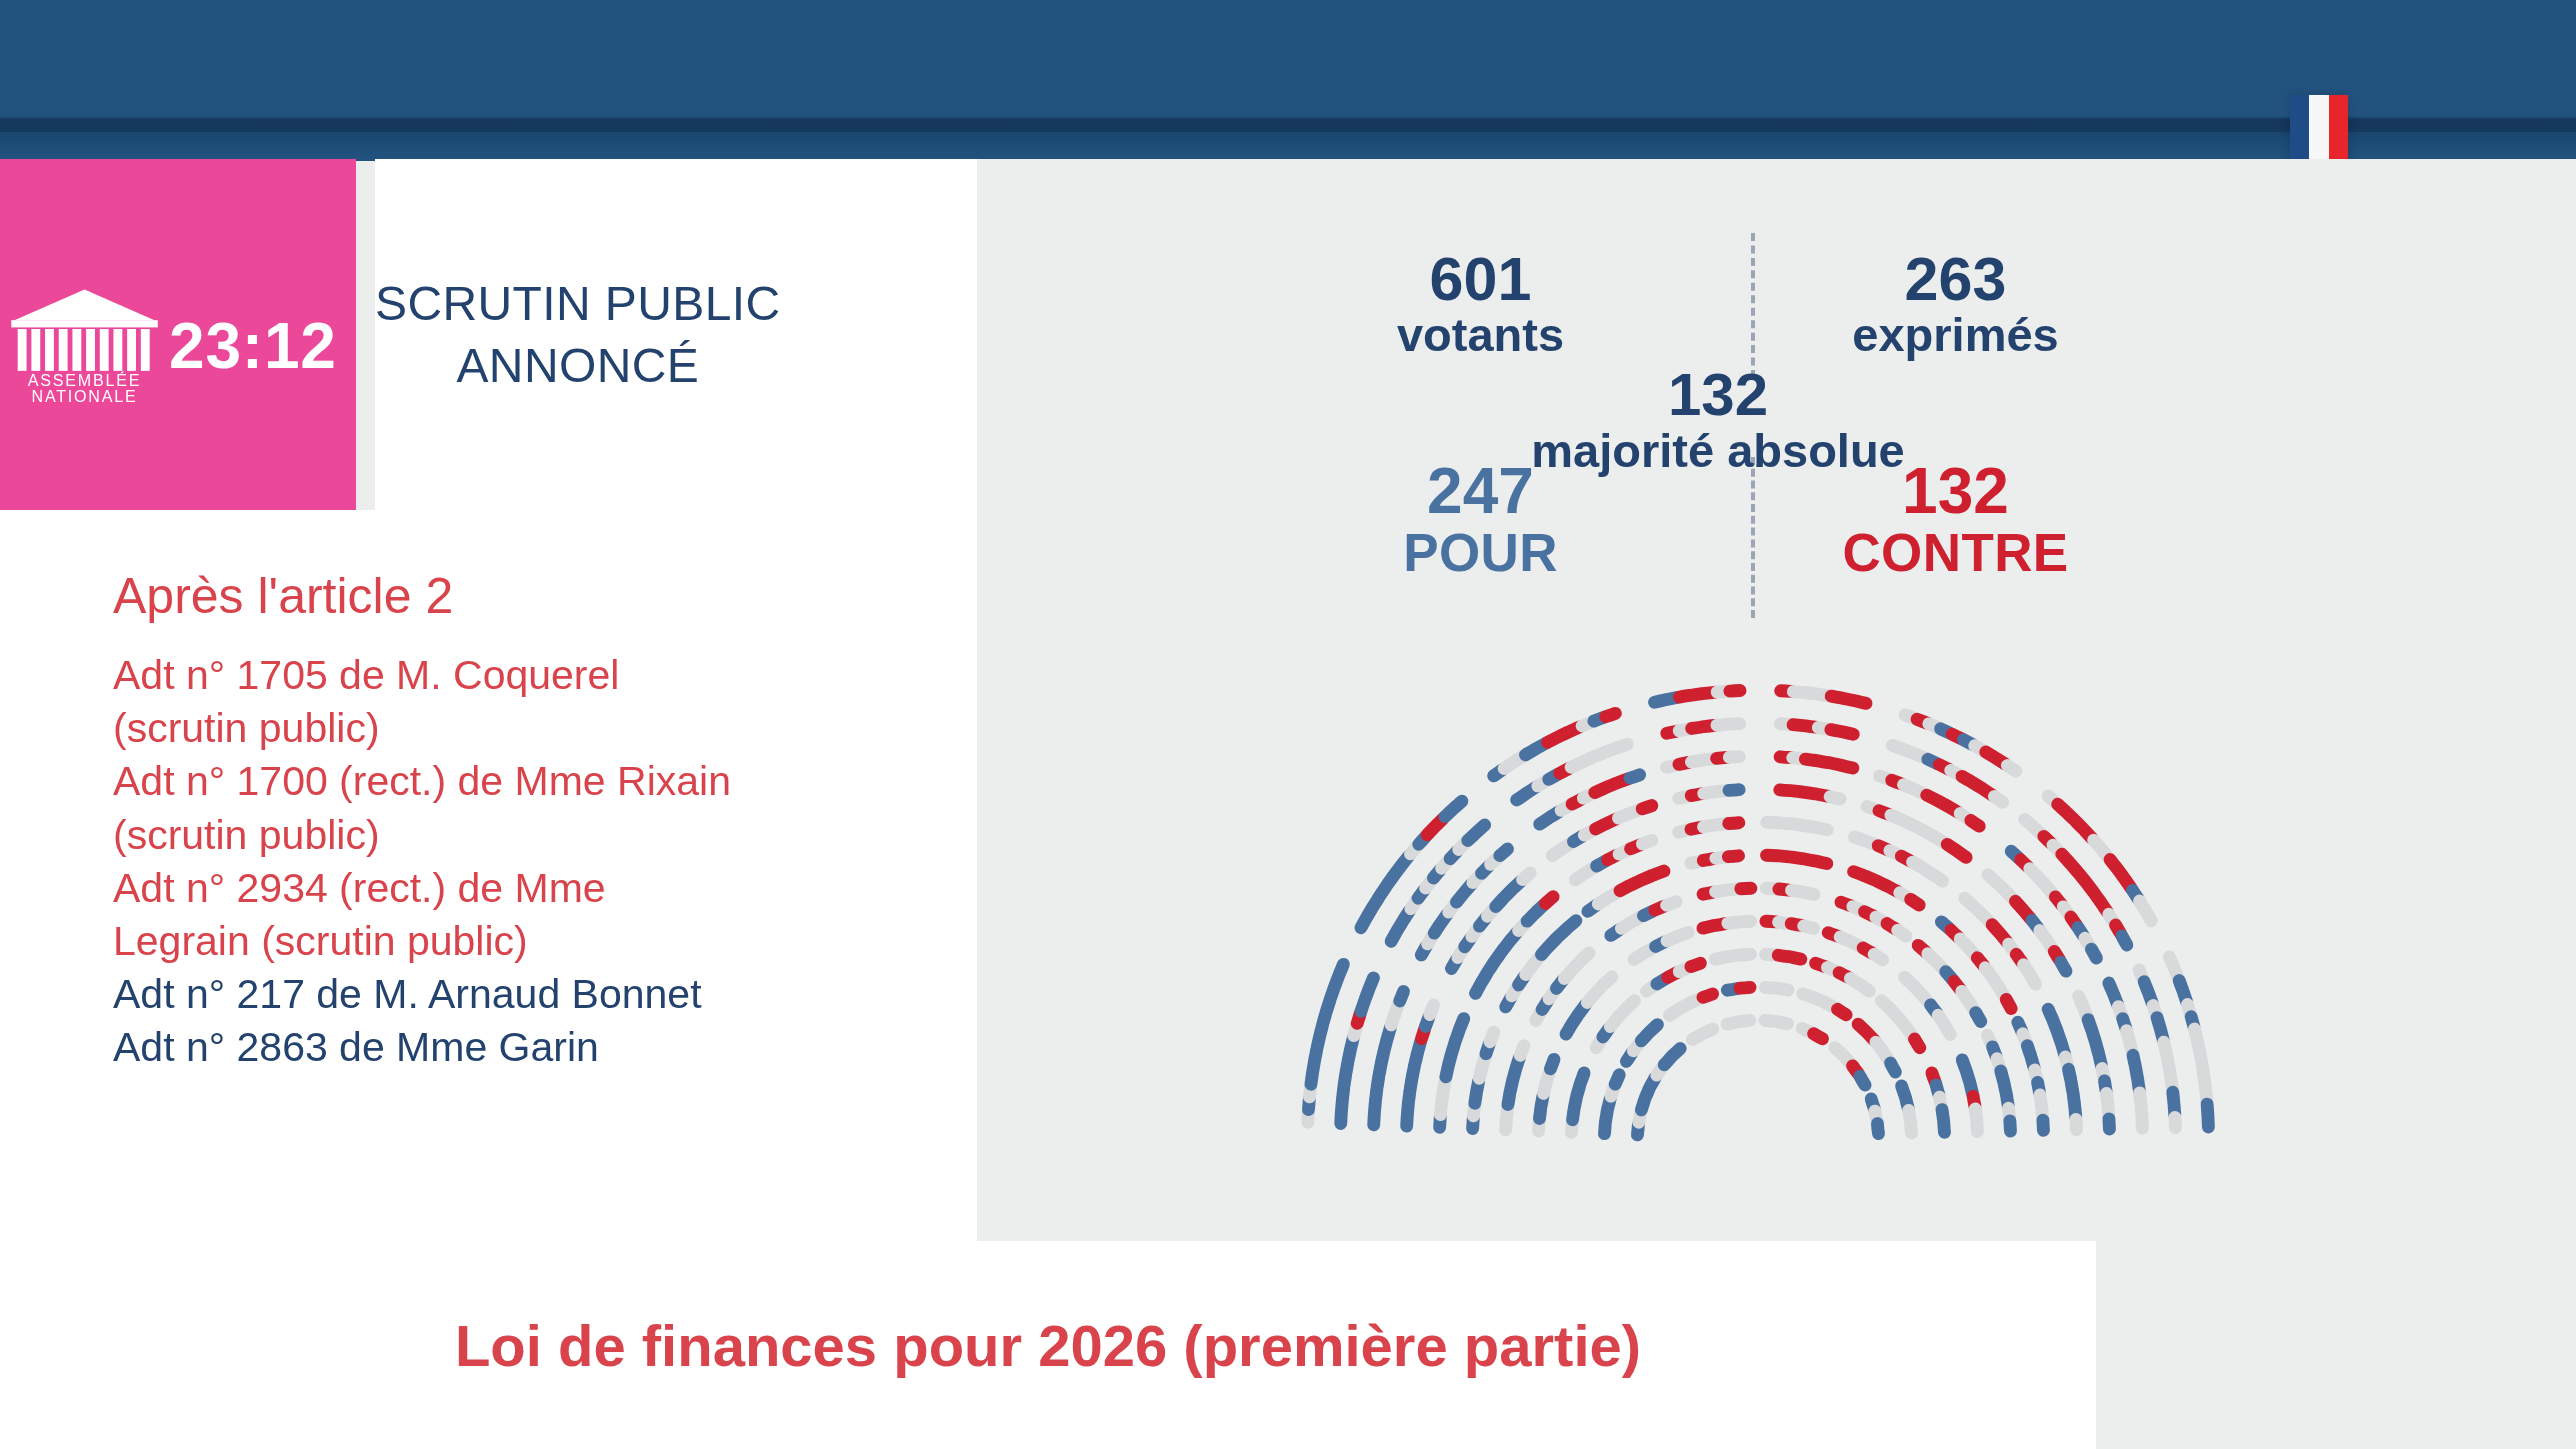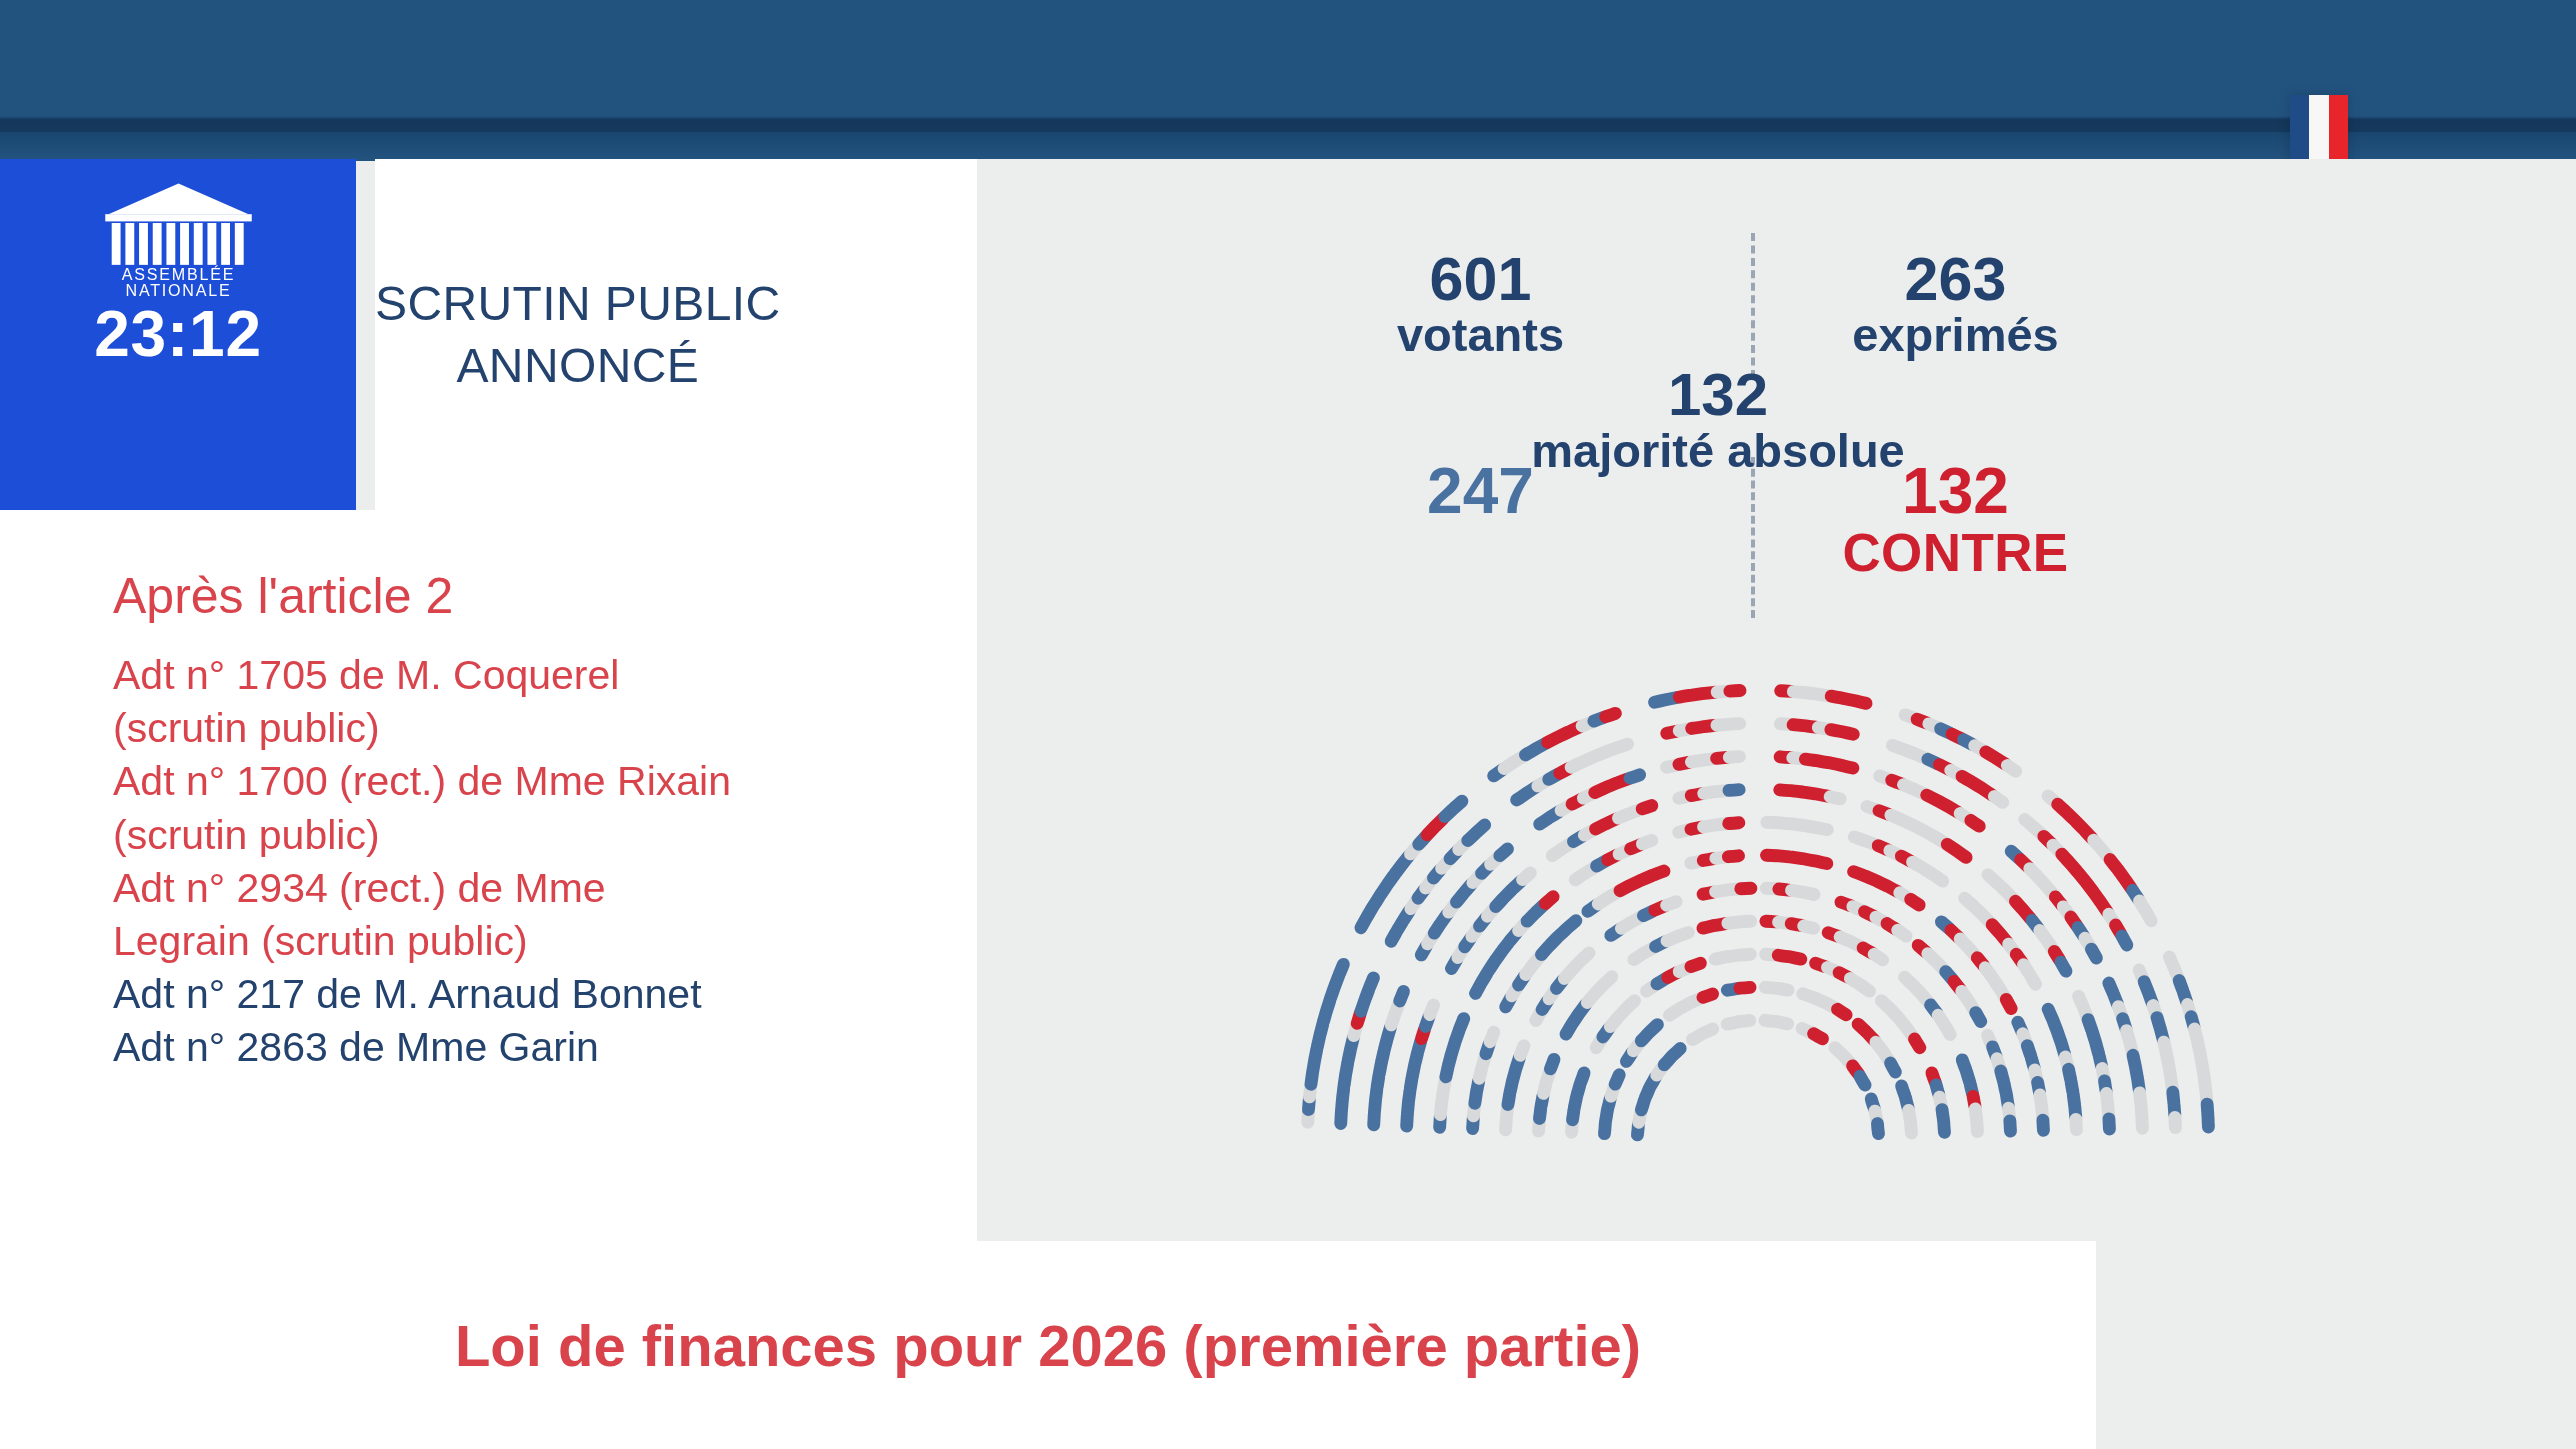--- a/index.html
+++ b/index.html
@@ -25,22 +25,22 @@
     position:absolute;left:2290px;top:95px;width:58px;height:95px;
     display:flex;box-shadow:0 0 11.3px rgba(0,0,0,.18);
   }
   #flag .b{flex:1;background:#1f4b86;}
   #flag .w{flex:1;background:#f7f7f7;}
   #flag .r{flex:1;background:#e8252b;}
 
   
   #logo-block{
     position:absolute;left:0;top:159px;width:356px;height:351px;
-    background:#1d4ed8;
-    display:flex;flex-direction:column;align-items:center;justify-content:flex-start;
+    background:#ec4899;
+    display:flex;flex-direction:row;align-items:center;justify-content:flex-start;
     padding-top:17.7px;box-sizing:border-box;
   }
   #an-logo{width:169px;height:121px;display:block;}
   #clock{
     color:#ffffff;font-size:64px;font-weight:bold;letter-spacing:0.8px;
     line-height:1;margin-top:4.8px;
   }
 
   
   #title-panel{
@@ -202,20 +202,21 @@
   </div>
 
   <div id="majority">
     <div class="num">132</div>
     <div class="lbl">majorité absolue</div>
   </div>
 
   <div id="verdicts">
     <div class="verdict pour">
       <div class="num">247</div>
+      <div class="lbl">POUR</div>
     </div>
     <div class="verdict contre">
       <div class="num">132</div>
       <div class="lbl">CONTRE</div>
     </div>
   </div>
 
   <div id="hemicycle">
     <svg id="hemicycle-svg" viewBox="0 0 1160 640">
         <path d="M 430.18 592.66 A 150 150 0 0 0 431.33 580.08" stroke="#4a72a0" stroke-width="16" stroke-linecap="round" fill="none"></path>

